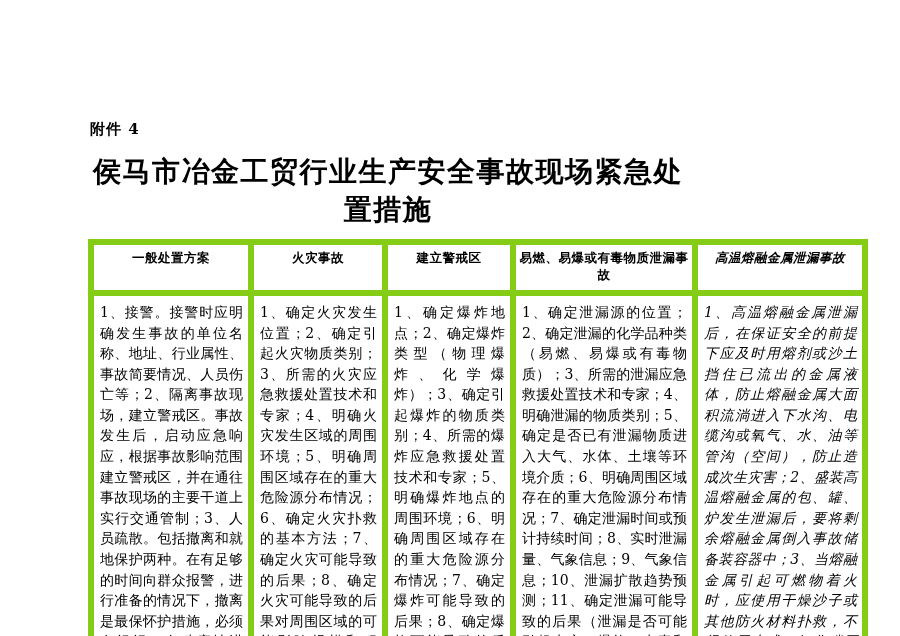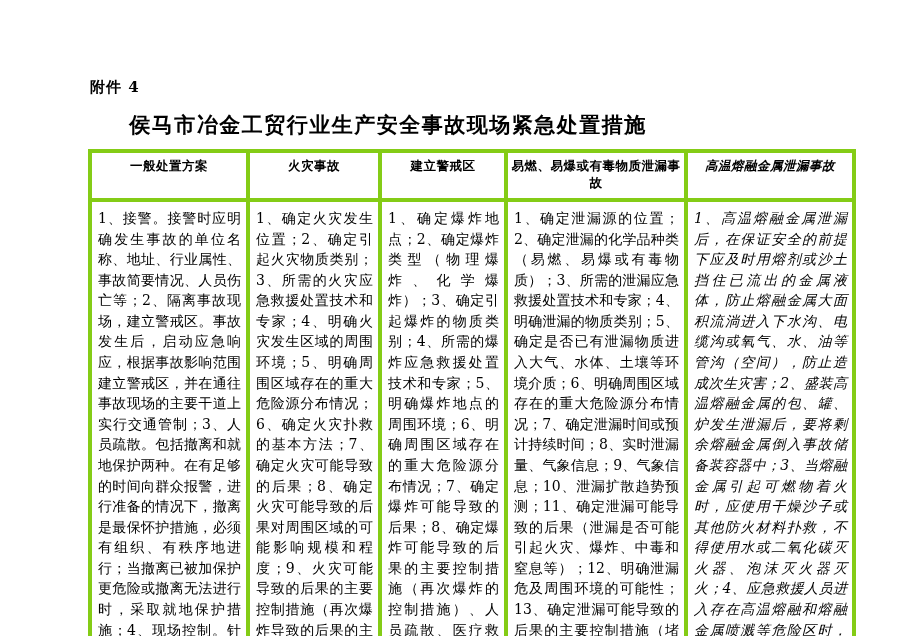--- a/index.html
+++ b/index.html
@@ -12,46 +12,46 @@
     height: 636px;
     font-family: "DejaVu Sans", "Liberation Sans", sans-serif;
     color: #000000;
     overflow: hidden;
   }
   .page {
     position: relative;
     width: 772px;
     height: 636px;
     box-sizing: border-box;
-    padding: 78px 84px 0 88px;
+    padding: 120px 84px 0 88px;
   }
   .attachment-label {
     font-size: 15px;
     font-weight: bold;
     letter-spacing: 1px;
     margin: 0 0 14px 2px;
     font-family: "DejaVu Serif", "Liberation Serif", serif;
   }
   .doc-title {
     text-align: center;
-    font-size: 21px;
+    font-size: 28px;
     font-weight: bold;
     letter-spacing: 1.5px;
     margin: 0 0 10px 0;
     font-family: "DejaVu Serif", "Liberation Serif", serif;
   }
   table.matrix {
     border-collapse: collapse;
     width: 724px;
     table-layout: fixed;
     margin: 0 auto;
   }
   table.matrix th,
   table.matrix td {
-    border: 4px solid #84cc16;
+    border: 6px solid #84cc16;
     vertical-align: top;
   }
   table.matrix th {
     text-align: center;
     font-size: 12.5px;
     font-weight: bold;
     padding: 5px 2px 6px 2px;
     font-family: "DejaVu Serif", "Liberation Serif", serif;
     letter-spacing: 0.5px;
   }

